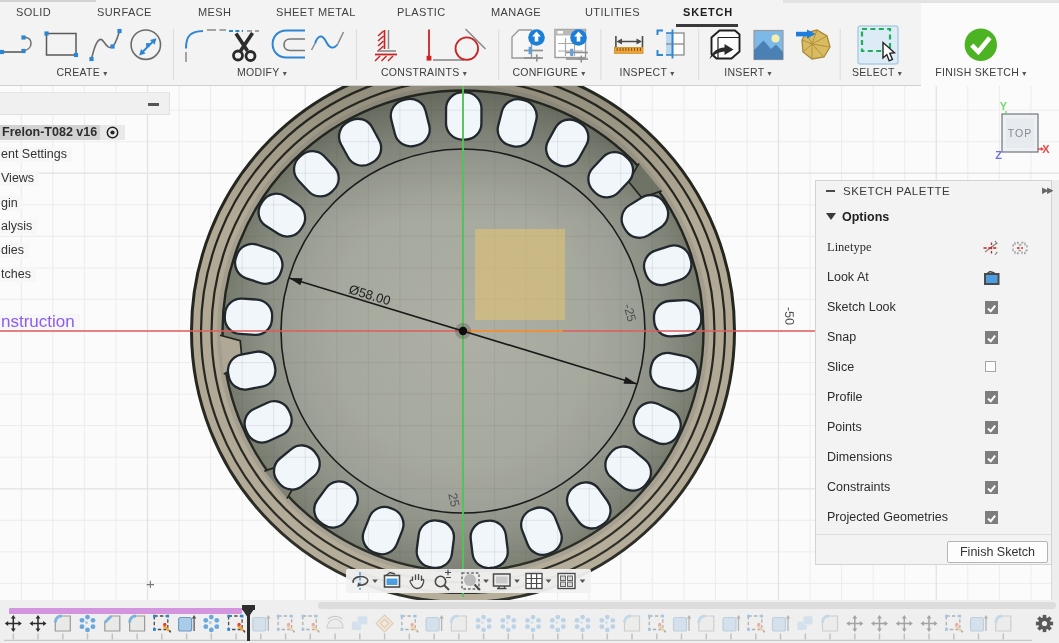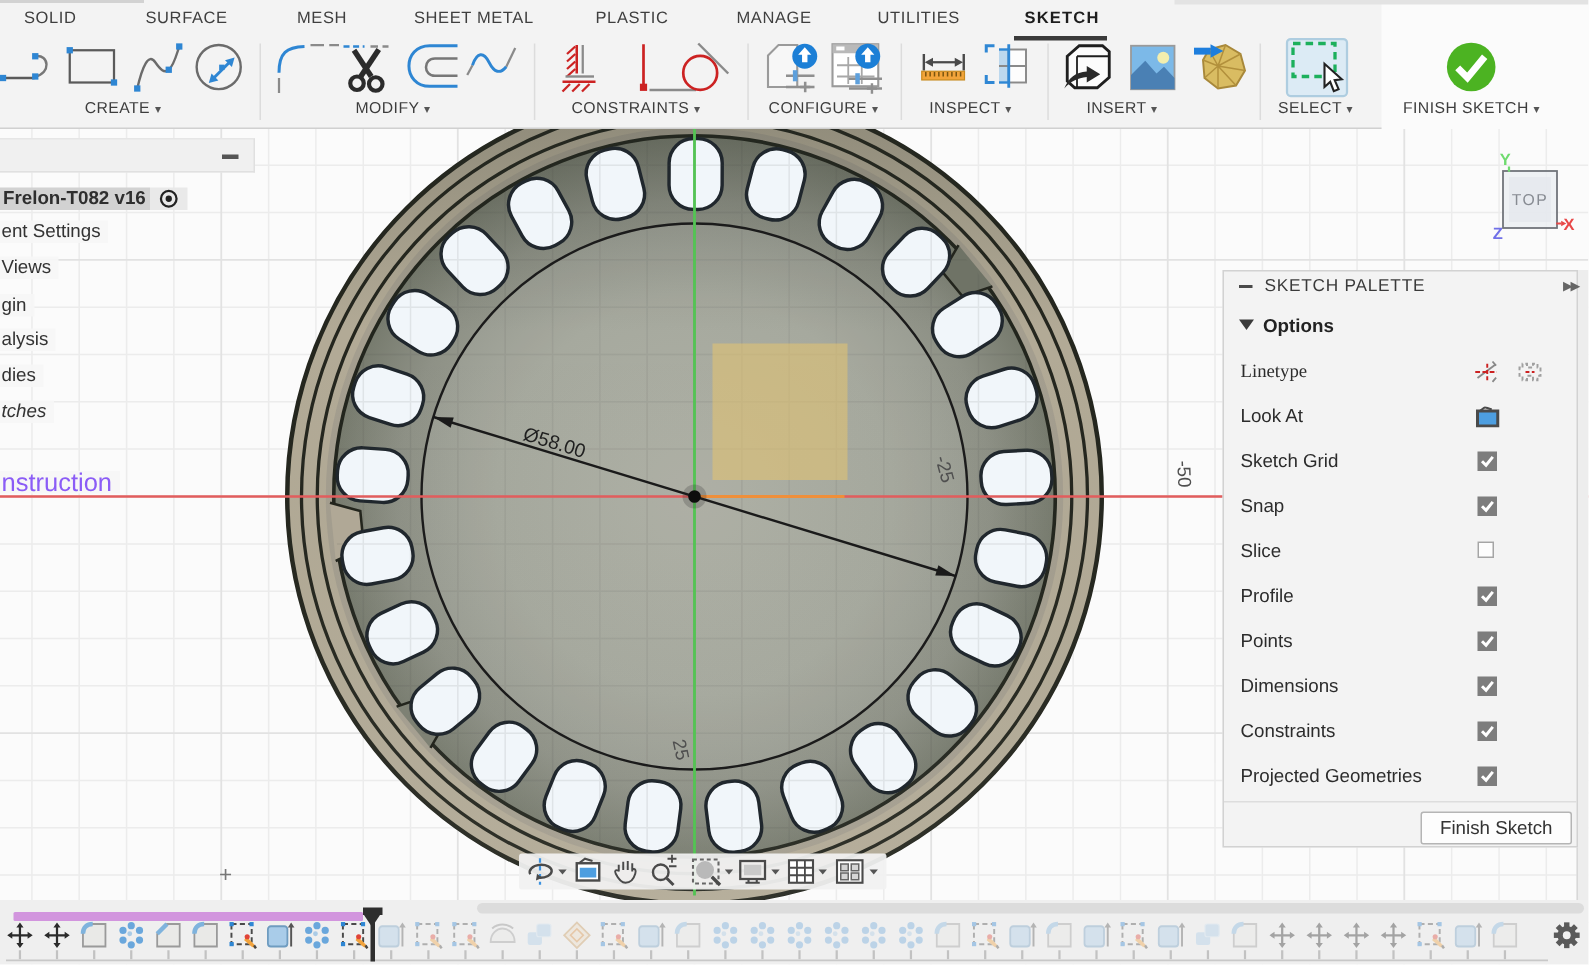--- a/index.html
+++ b/index.html
@@ -215,21 +215,21 @@
         <circle cx="6.5" cy="6.5" r="5.2" fill="none" stroke="#222" stroke-width="1.5"></circle>
         <circle cx="6.5" cy="6.5" r="2.1" fill="#222"></circle>
       </svg>
     </span>
   </div>
 <div style="position:absolute;left:0;top:146.5px;height:15px;line-height:15px;background:rgba(246,246,246,0.92);color:#333;font-size:12.5px;padding:0 5px 0 1px;">ent Settings</div>
 <div style="position:absolute;left:0;top:171.0px;height:15px;line-height:15px;background:rgba(246,246,246,0.92);color:#333;font-size:12.5px;padding:0 5px 0 1px;">Views</div>
 <div style="position:absolute;left:0;top:195.5px;height:15px;line-height:15px;background:rgba(246,246,246,0.92);color:#333;font-size:12.5px;padding:0 5px 0 1px;">gin</div>
 <div style="position:absolute;left:0;top:218.5px;height:15px;line-height:15px;background:rgba(246,246,246,0.92);color:#333;font-size:12.5px;padding:0 5px 0 1px;">alysis</div>
 <div style="position:absolute;left:0;top:242.5px;height:15px;line-height:15px;background:rgba(246,246,246,0.92);color:#333;font-size:12.5px;padding:0 5px 0 1px;">dies</div>
-<div style="position:absolute;left:0;top:266.5px;height:15px;line-height:15px;background:rgba(246,246,246,0.92);color:#333;font-size:12.5px;padding:0 5px 0 1px;font-style:italic;">tches</div>
+<div style="position:absolute;left:0;top:266.5px;height:15px;line-height:15px;background:rgba(246,246,246,0.92);color:#333;font-size:12.5px;padding:0 5px 0 1px;">tches</div>
 <div style="position:absolute;left:0;top:289.5px;height:15px;line-height:15px;background:rgba(246,246,246,0.92);color:#8b5cf6;font-size:17px;padding:0 5px 0 1px;margin-top:24px;">nstruction</div>
 
 <div class="abs" style="left:146px;top:575px;font-size:15px;color:#777;">+</div>
 
 <div class="abs" style="left:346px;top:569px;width:245px;height:24px;background:rgba(241,241,241,0.94);border-radius:2px;">
 <svg width="245" height="24" viewBox="0 0 245 24" xmlns="http://www.w3.org/2000/svg" style="position:absolute;left:0;top:0">
 <path d="M14 3.2V20.8" stroke="#3d92e0" stroke-width="1.5" stroke-dasharray="3 2.2"></path>
 <path d="M7.5 13.8C6.1 11.2 8.9 8 13.6 7.6C18.3 7.2 22 9.3 21.8 11.8C21.6 14.3 18 16.3 13.8 16.2" stroke="#4a4a4a" stroke-width="1.6" fill="none"></path>
 <path d="M12 13.5l3.6 2.7-4.3 1.8z" fill="#4a4a4a"></path>
 <path d="M26.2 10.6h5.6l-2.8 3.4z" fill="#555"></path>
@@ -293,21 +293,21 @@
       </svg></div>
 <div style="position:absolute;left:195px;top:59px;"><svg width="18" height="16">
         <path d="M4 5V2.5H7V5H11V2.5H14V5H16V10.5H14V13.5H11V10.5H7V13.5H4V10.5H2V5Z" fill="none" stroke="#a0a0a0" stroke-width="1.3" stroke-dasharray="2.6 1.8"></path>
         <path d="M6 8H12" stroke="#cc2222" stroke-width="1.3" stroke-dasharray="2.6 1.6"></path>
       </svg></div>
 <div style="position:absolute;left:11px;top:89px;font-size:12.5px;color:#2c2c2c;">Look At</div>
 <div style="position:absolute;left:168px;top:90px;"><svg width="16" height="14">
         <rect x="1" y="3" width="13.5" height="10" fill="#4d9ee0" stroke="#4a4a4a" stroke-width="2"></rect>
         <path d="M2.5 3L6 0.5L10.5 2" stroke="#4a4a4a" stroke-width="1.4" fill="none"></path>
       </svg></div>
-<div style="position:absolute;left:11px;top:119px;font-size:12.5px;color:#2c2c2c;">Sketch Grid</div>
+<div style="position:absolute;left:11px;top:119px;font-size:12.5px;color:#2c2c2c;">Sketch Look</div>
 <div style="position:absolute;left:169px;top:120px;width:13px;height:13px;background:#7d7d7d;"><svg width="13" height="13">
         <path d="M3 6.5L5.7 9.2L10.2 3.6" stroke="#fff" stroke-width="2" fill="none"></path>
       </svg></div>
 <div style="position:absolute;left:11px;top:149px;font-size:12.5px;color:#2c2c2c;">Snap</div>
 <div style="position:absolute;left:169px;top:150px;width:13px;height:13px;background:#7d7d7d;"><svg width="13" height="13">
         <path d="M3 6.5L5.7 9.2L10.2 3.6" stroke="#fff" stroke-width="2" fill="none"></path>
       </svg></div>
 <div style="position:absolute;left:11px;top:179px;font-size:12.5px;color:#2c2c2c;">Slice</div>
 <div style="position:absolute;left:169px;top:180px;width:11px;height:11px;background:#fdfdfd;border:1px solid #a5a5a5;"></div>
 <div style="position:absolute;left:11px;top:209px;font-size:12.5px;color:#2c2c2c;">Profile</div>

